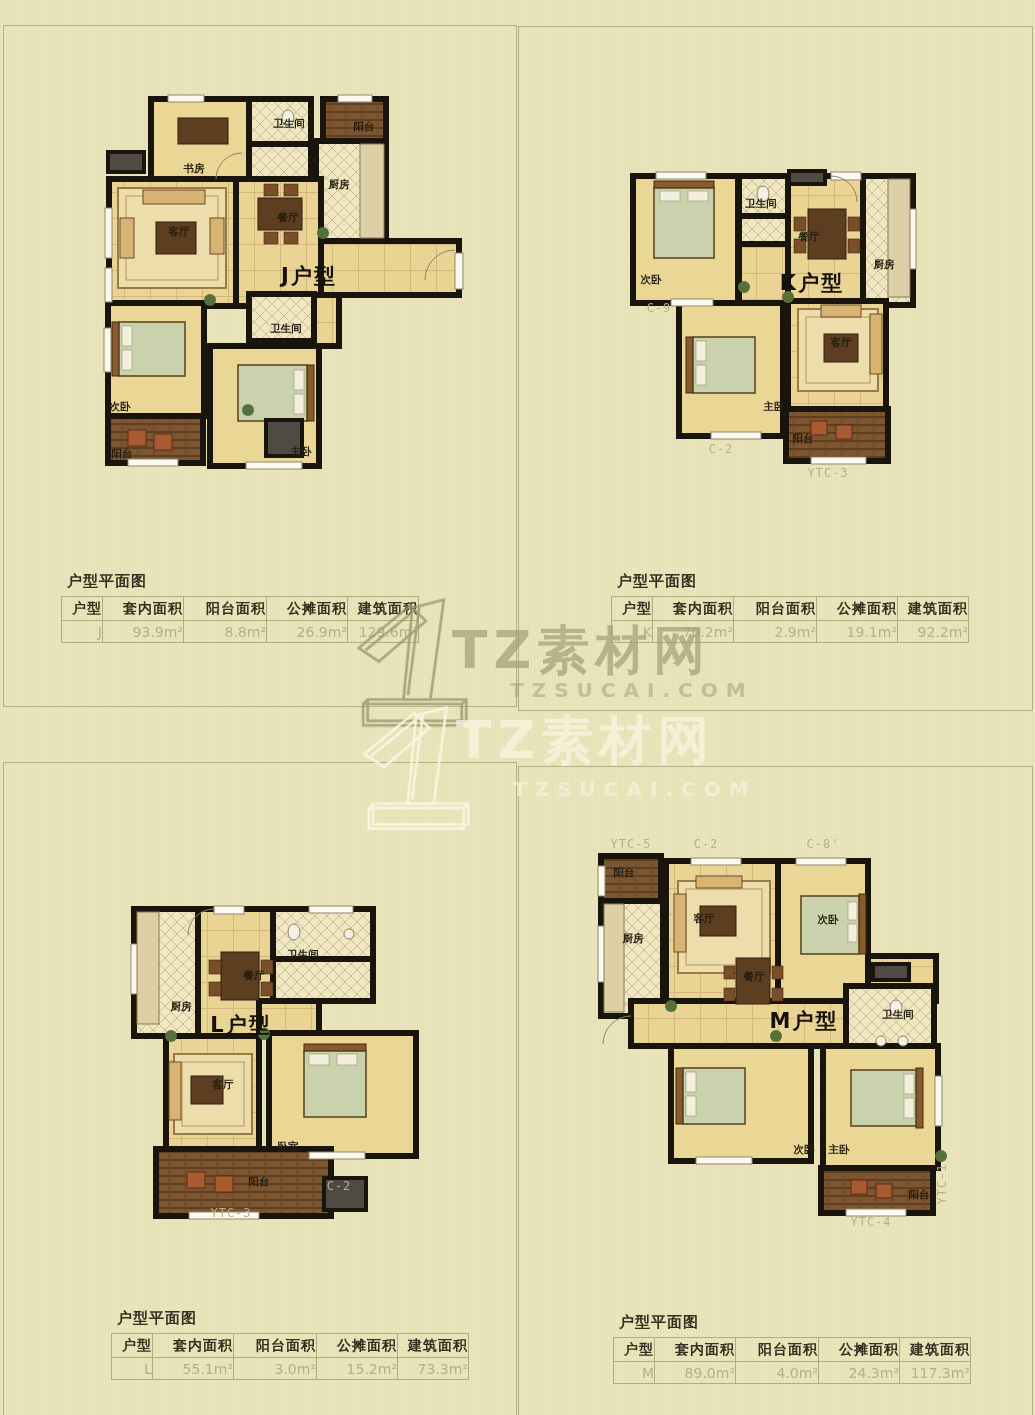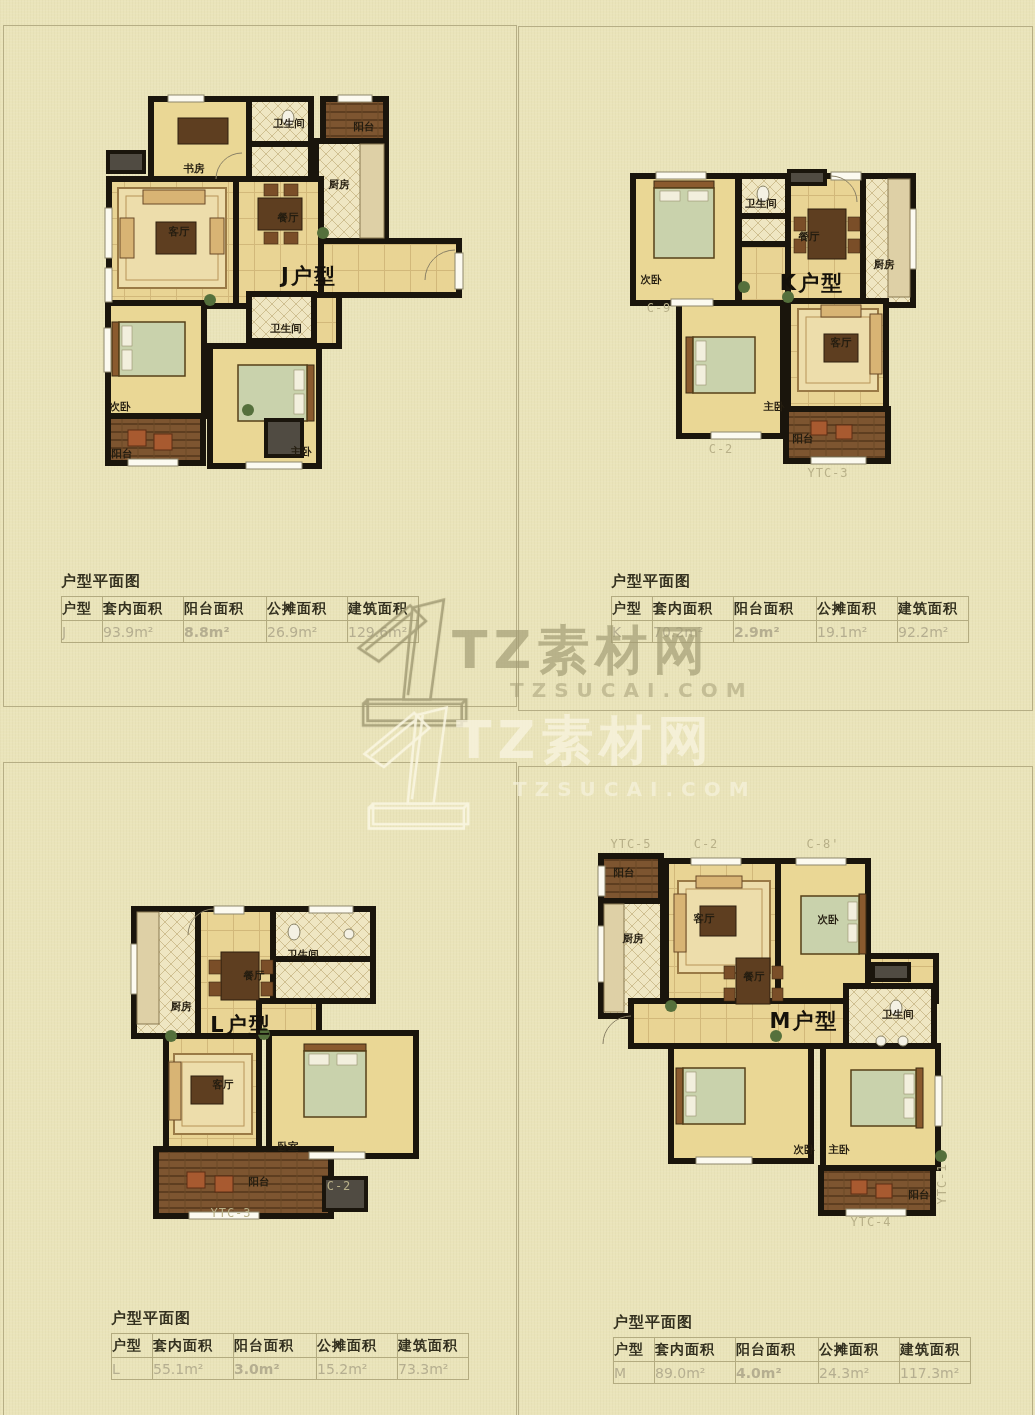--- a/index.html
+++ b/index.html
@@ -36,26 +36,26 @@
   .f-pil{fill:#f2efdd;stroke:#97906f;stroke-width:.6;}
   .f-tbl{fill:#5e3e20;stroke:#2e1f0e;stroke-width:1;}
   .f-chair{fill:#7a4e28;stroke:#3c2a12;stroke-width:.6;}
   .f-sofa{fill:#d8b474;stroke:#6b4a28;stroke-width:1;}
   .f-cnt{fill:#ded0a6;stroke:#8a7a52;stroke-width:1;}
   .f-plant{fill:#55703c;}
   .f-wc{fill:#f4f1e4;stroke:#8a8468;stroke-width:1;}
   .f-ter{fill:#a85a30;stroke:#5c2e14;stroke-width:1;}
   
   .tbl{position:absolute;}
-  .tbl-title{font-size:15px;font-weight:bold;color:#33301f;margin:0 0 5px 0;letter-spacing:1px;}
+  .tbl-title{font-size:15px;font-weight:bold;color:#33301f;margin:0 0 5px 6px;letter-spacing:1px;}
   .tbl table{border-collapse:collapse;table-layout:fixed;}
-  .tbl th,.tbl td{border:1px solid #b3ab80;text-align:left;padding:0;overflow:hidden;white-space:nowrap;}
+  .tbl th,.tbl td{border:1px solid #b3ab80;text-align:right;padding:0;overflow:hidden;white-space:nowrap;}
   .tbl th{height:23px;font-size:14px;font-weight:bold;color:#33301f;letter-spacing:1px;}
   .tbl td{height:21px;font-size:14px;color:#b5ae90;}
-  .c0{width:40px;} .c1{width:80px;margin-left:16px;} .c2{width:82px;font-weight:bold;} .c3{width:80px;} .c4{width:70px;margin-top:36px;}
+  .c0{width:40px;} .c1{width:80px;margin-left:16px;} .c2{width:82px;} .c3{width:80px;} .c4{width:70px;margin-top:36px;}
   
   .wm-overlay{position:absolute;left:0;top:0;pointer-events:none;}
   .wm-brand{font-size:52px;font-weight:bold;letter-spacing:6px;}
   .wm-domain{font-size:20px;font-weight:bold;letter-spacing:8px;}
 </style>
 </head>
 <body>
 
 <div class="page">
 

